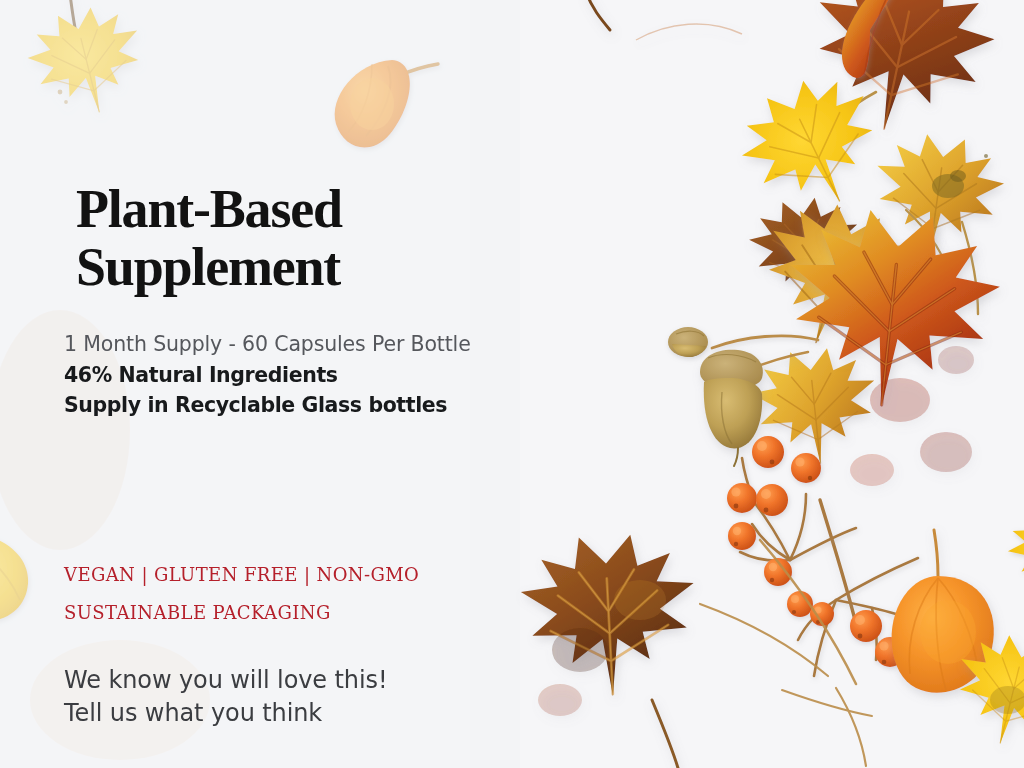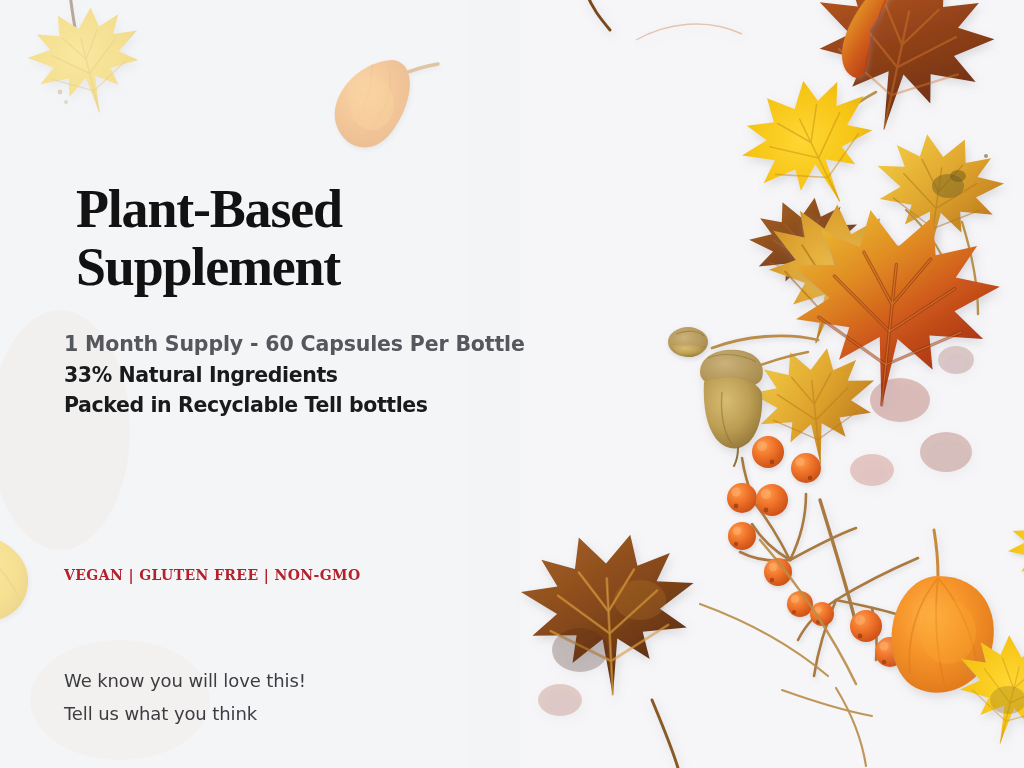--- a/index.html
+++ b/index.html
@@ -47,42 +47,42 @@
     color:#2f3033;
     letter-spacing:-0.15px;
     white-space:nowrap;
   }
   .features li.bold{
     font-weight:700;
     color:#181a1c;
     letter-spacing:-0.4px;
   }
   .features li.light{
-    font-weight:700;
+    font-weight:400;
     color:#55575c;
   }
   .badges{
     position:absolute;top:556px;left:0;
     margin:0;padding:0;list-style:none;
   }
   .badges li{
     font-family:"DejaVu Serif",serif;
-    font-weight:700;
-    font-size:14px;
+    font-weight:400;
+    font-size:18px;
     line-height:38px;
     letter-spacing:0.4px;
     color:#b5202b;
     white-space:nowrap;
   }
   .outro{
     position:absolute;top:664px;left:0;
     margin:0;
     font-family:"DejaVu Sans",sans-serif;
     font-weight:400;
-    font-size:18px;
+    font-size:24px;
     line-height:33px;
     color:#3b3d41;
     letter-spacing:-0.1px;
     white-space:pre-line;
   }
 </style>
 </head>
 <body>
 
 <div id="stage">
@@ -430,25 +430,26 @@
     </svg>
   </div>
 
   <div id="copy">
 
     <h1 class="title">Plant-Based
 Supplement</h1>
 
     <ul class="features">
       <li class="light">1 Month Supply - 60 Capsules Per Bottle</li>
-      <li class="bold">33% Natural Ingredients</li>
-      <li class="bold">Packed in Recyclable Tell bottles</li>
+      <li class="bold">46% Natural Ingredients</li>
+      <li class="bold">Supply in Recyclable Glass bottles</li>
     </ul>
 
     <ul class="badges">
       <li>VEGAN  |  GLUTEN FREE  |  NON-GMO</li>
+      <li>SUSTAINABLE  PACKAGING</li>
     </ul>
 
     <p class="outro">We know you will love this!
 Tell us what you think</p>
   </div>
 
 </div>
 
 </body></html>

